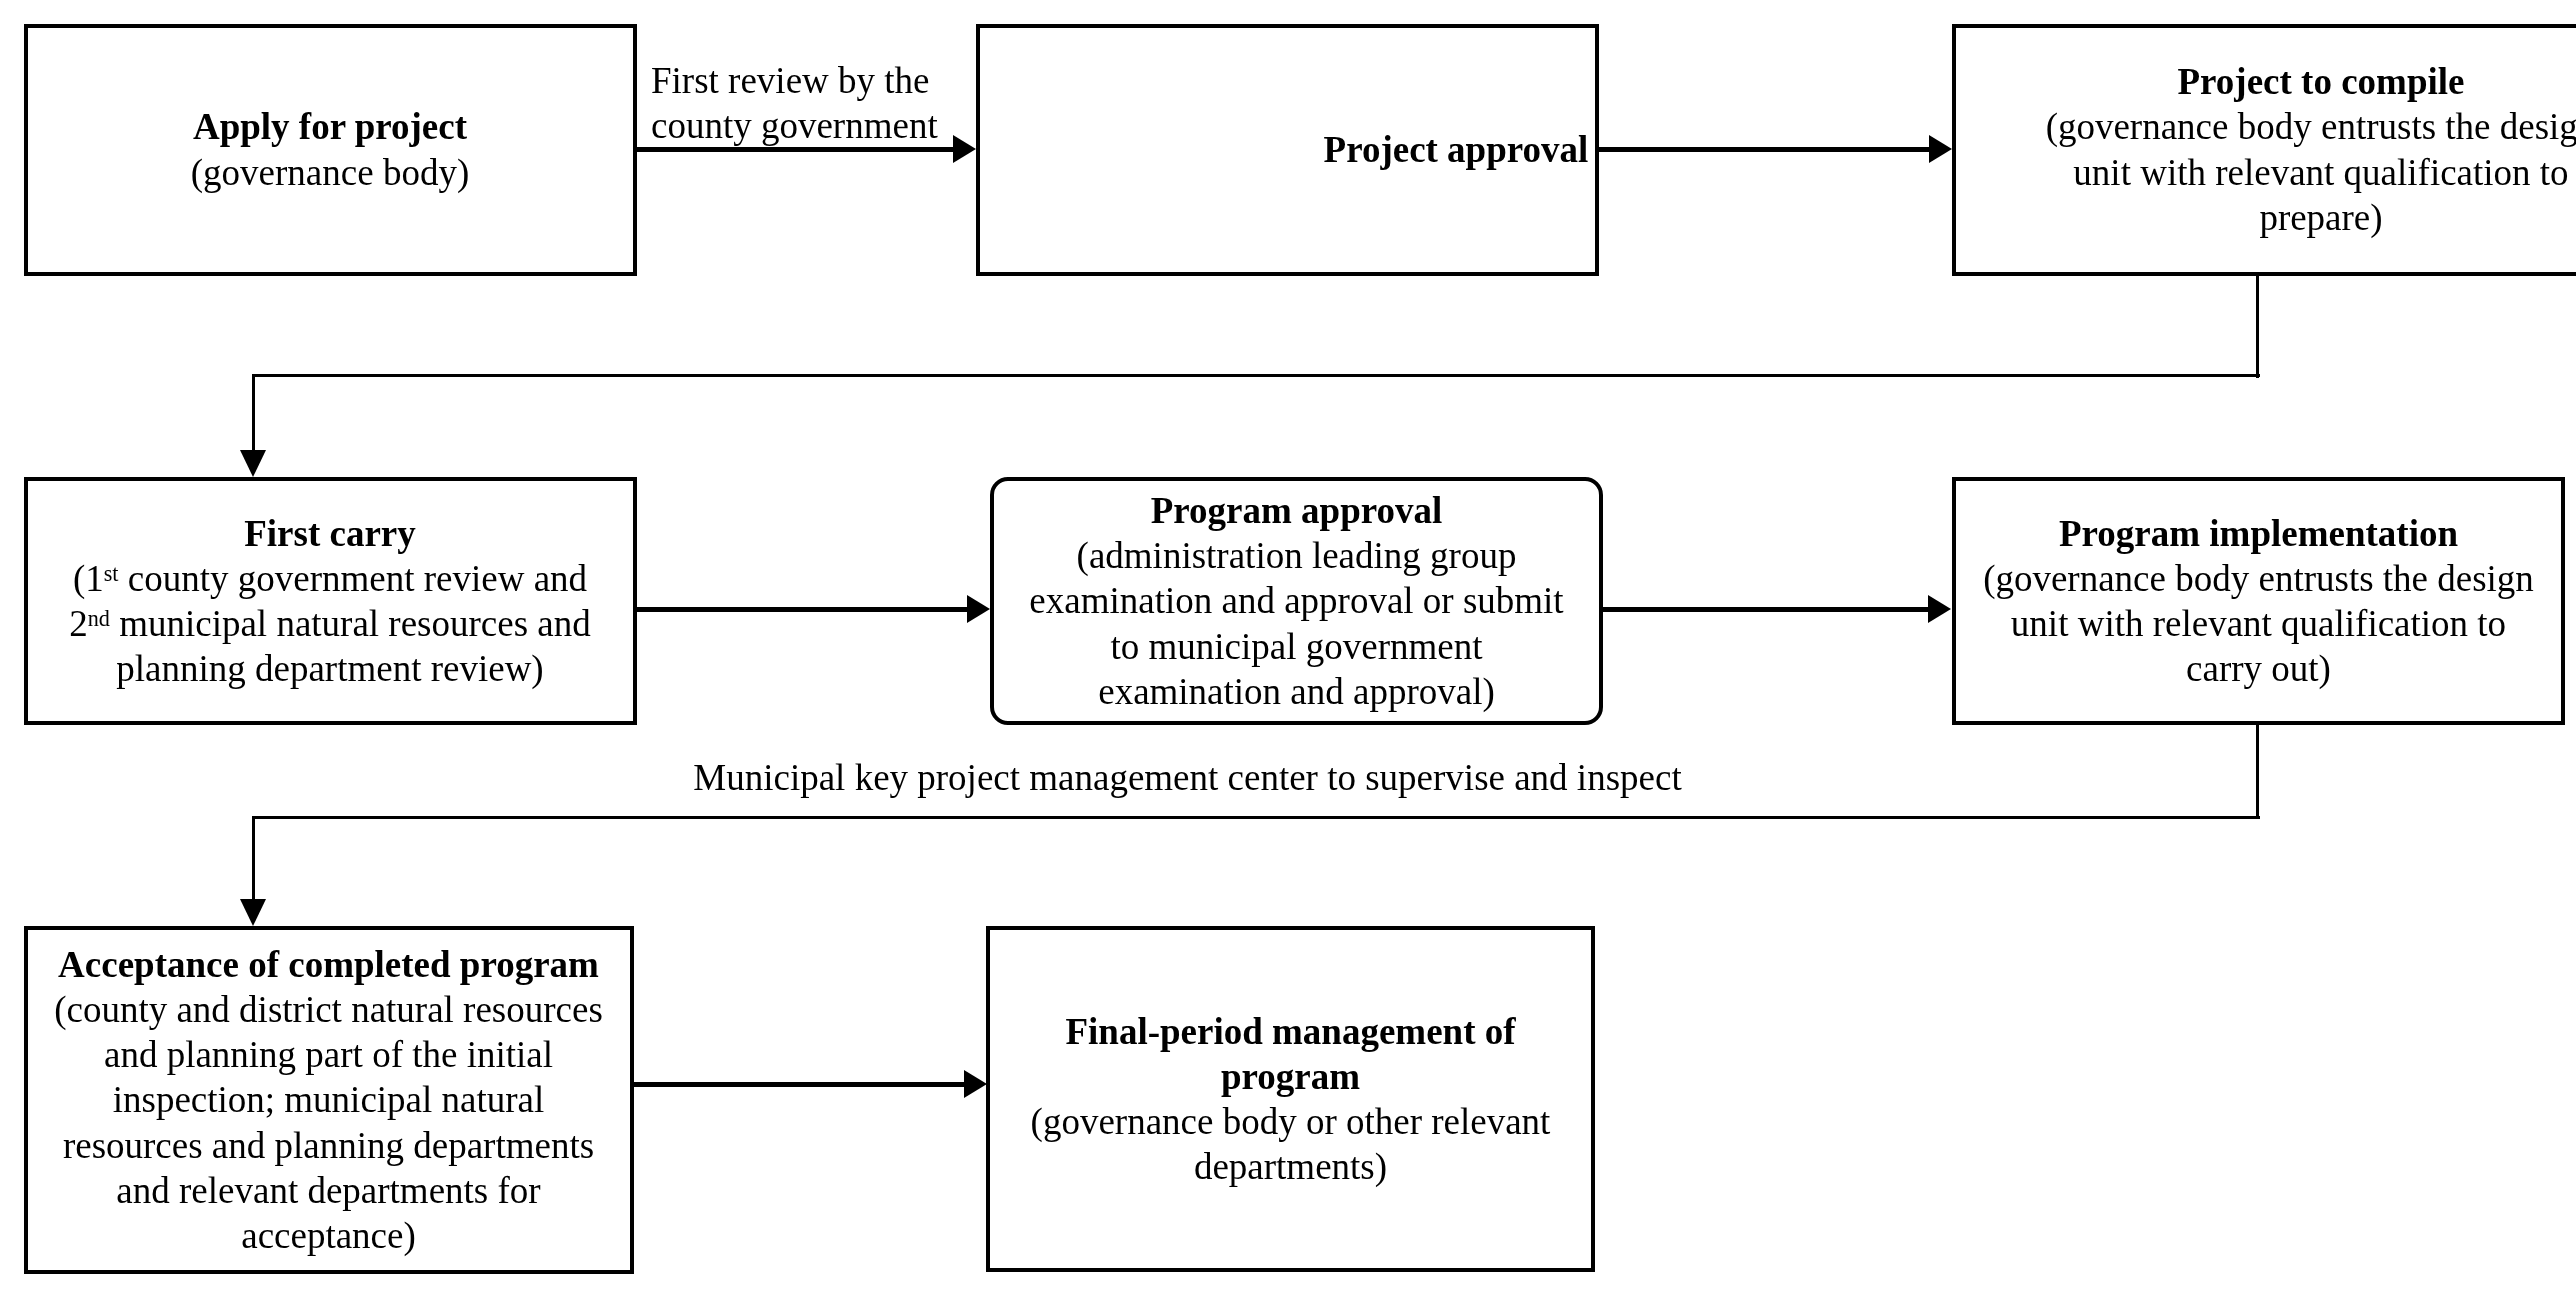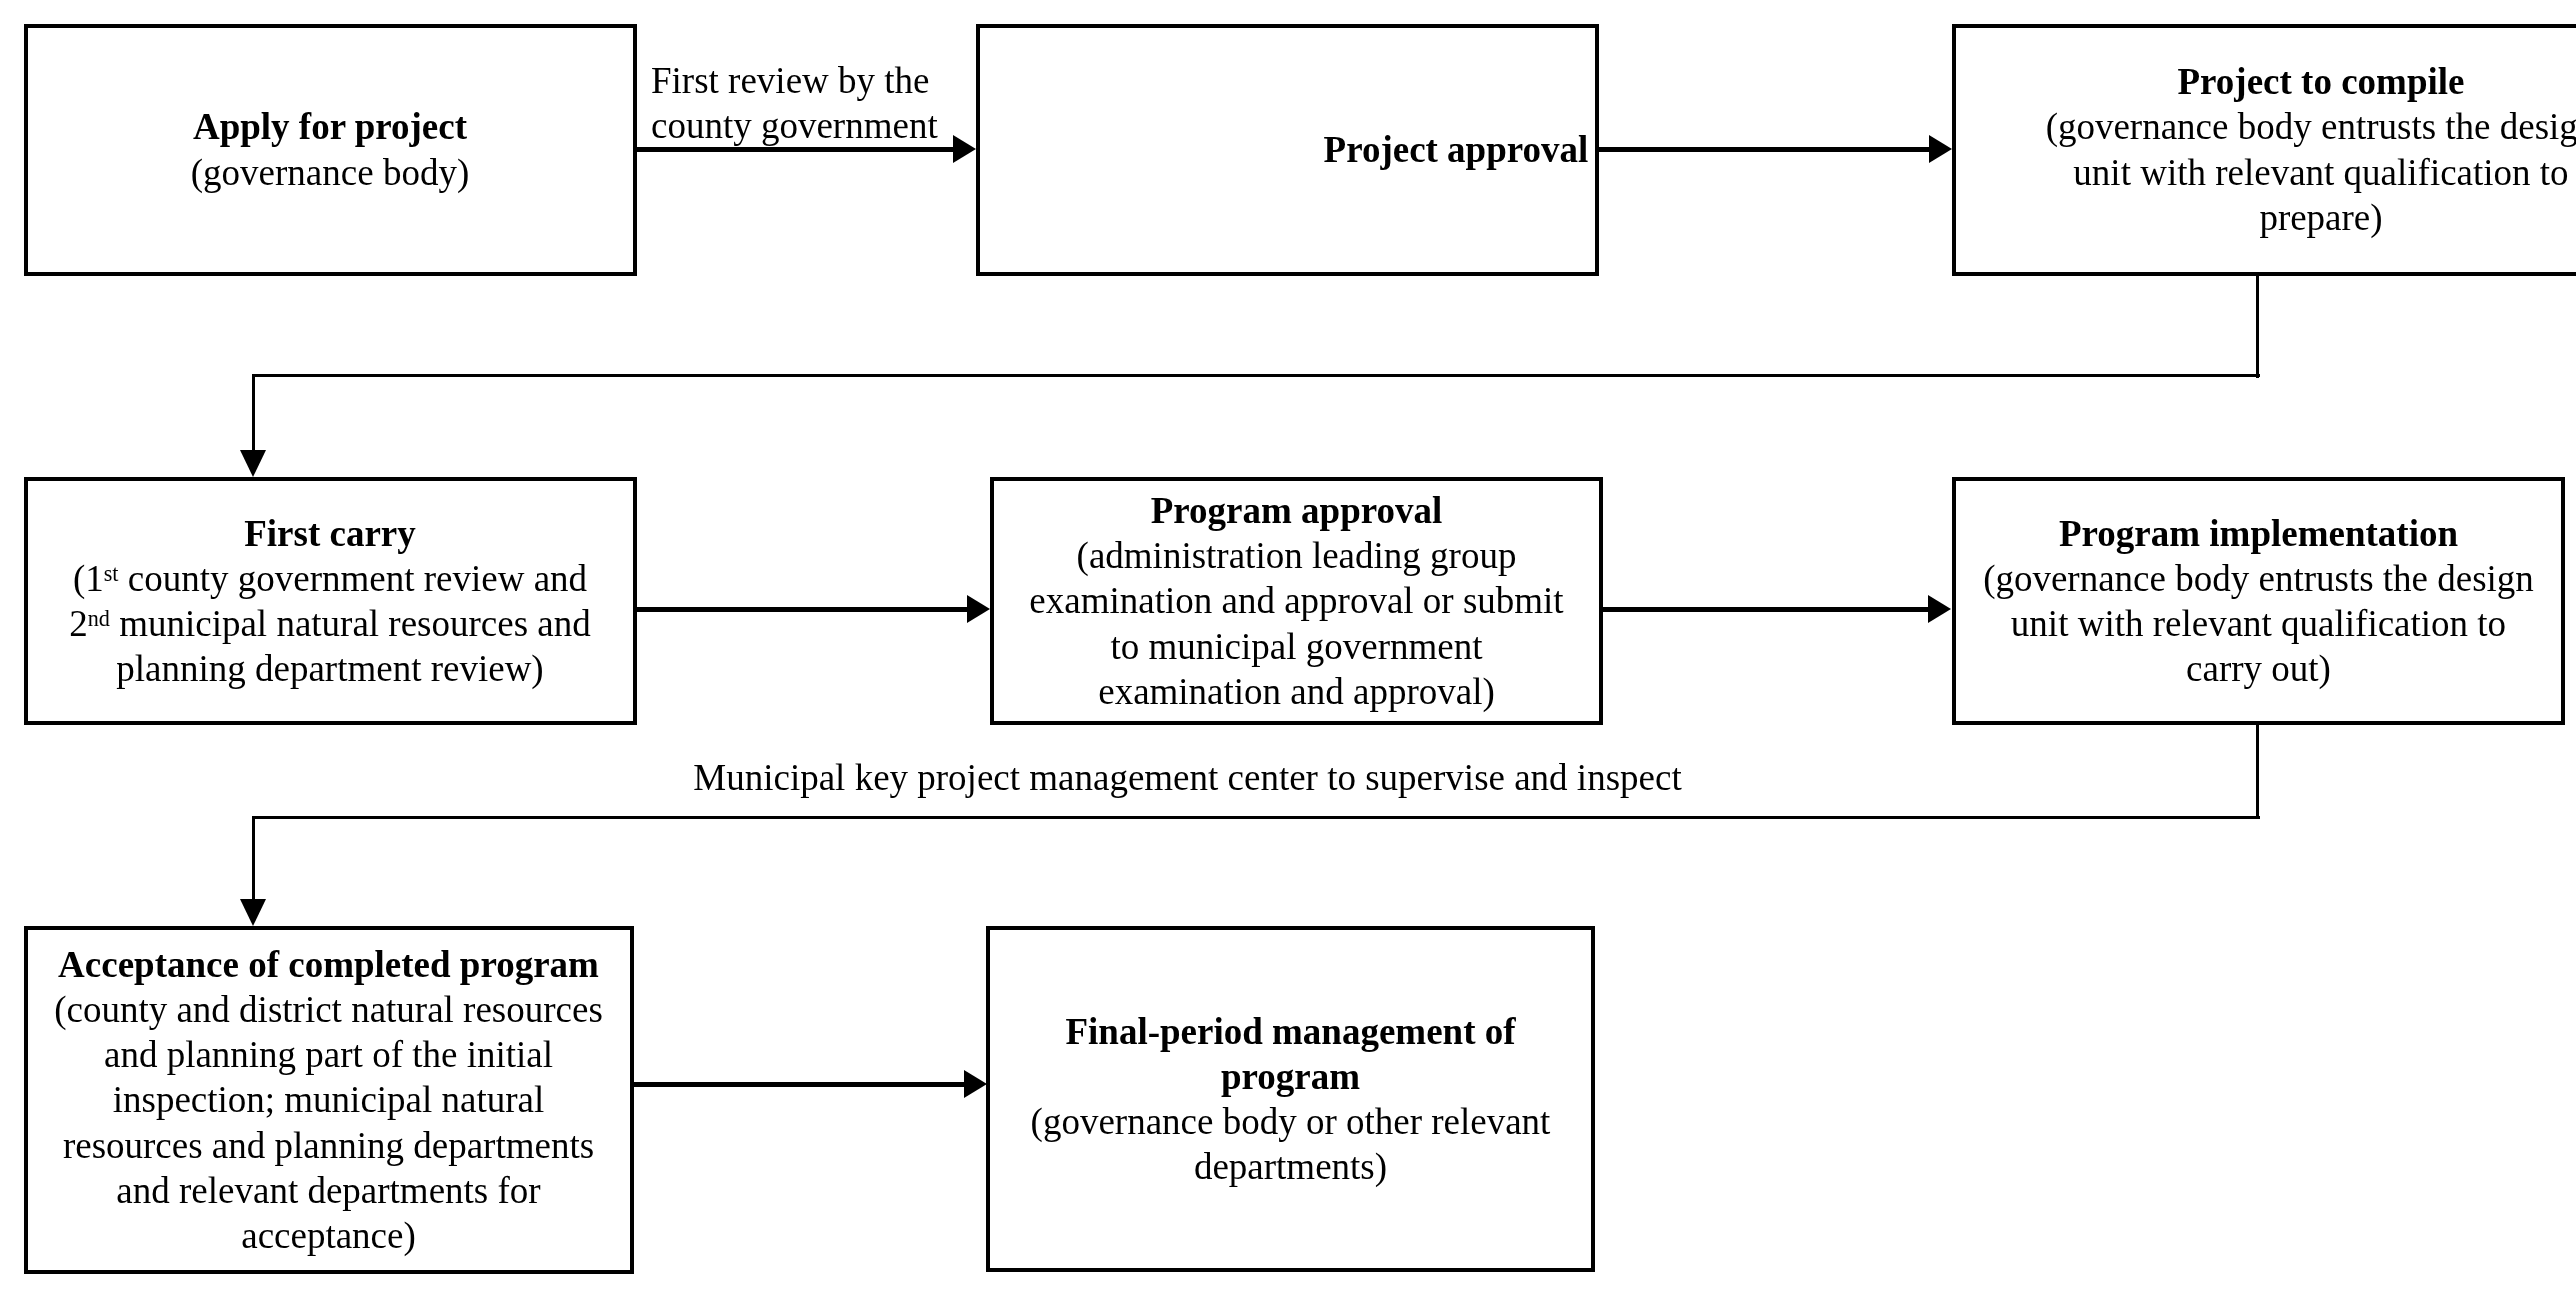--- a/index.html
+++ b/index.html
@@ -68,21 +68,21 @@
   <div class="flow-box" style="left:1952px; top:23.5px; width:738px; height:252px;">
     <div class="box-title">Project to compile</div>
     <div class="box-body">(governance body entrusts the design<br>unit with relevant qualification to<br>prepare)</div>
   </div>
 
   <div class="flow-box" style="left:23.5px; top:477px; width:613px; height:248px;">
     <div class="box-title">First carry</div>
     <div class="box-body">(1<sup>st</sup> county government review and<br>2<sup>nd</sup> municipal natural resources and<br>planning department review)</div>
   </div>
 
-  <div class="flow-box" style="left:990px; top:477px; width:613px; height:248px;">
+  <div class="flow-box" style="left:990px; top:477px; width:613px; height:248px;border-radius:18px;">
     <div class="box-title">Program approval</div>
     <div class="box-body">(administration leading group<br>examination and approval or submit<br>to municipal government<br>examination and approval)</div>
   </div>
 
   <div class="flow-box" style="left:1952px; top:477px; width:613px; height:248px;">
     <div class="box-title">Program implementation</div>
     <div class="box-body">(governance body entrusts the design<br>unit with relevant qualification to<br>carry out)</div>
   </div>
 
   <div class="flow-box" style="left:986px; top:926px; width:609px; height:346px;">

